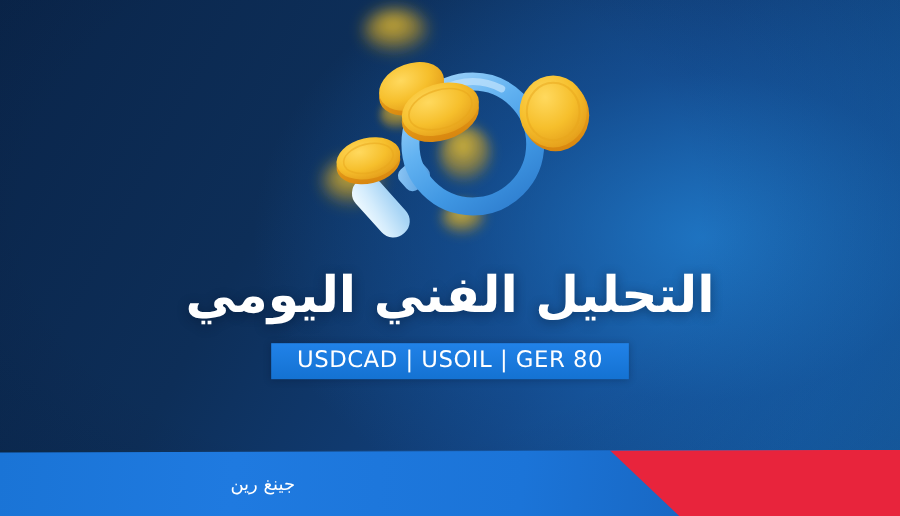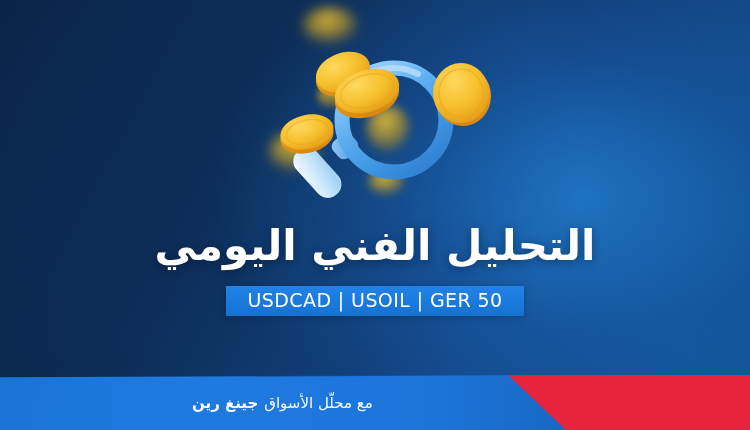--- a/index.html
+++ b/index.html
@@ -87,21 +87,21 @@
   }
   .footer-left-text{
     position:absolute;right:auto;left:0;top:0;height:55px;width:420px;
     display:flex;align-items:center;justify-content:flex-end;
     padding-right:0;padding-left:192px;
     box-sizing:border-box;
     direction:rtl;
     color:#ffffff;font-size:15px;
   }
   .footer-left-text .lead{font-weight:normal;opacity:.97;}
-  .footer-left-text .name{font-weight:bold;margin-right:6px;}
+  .footer-left-text .name{font-weight:normal;margin-right:6px;}
   .footer-right-text{
     position:absolute;right:0;top:0;height:55px;width:258px;
     display:flex;align-items:center;justify-content:center;
     direction:rtl;
     color:#ffffff;font-size:16px;
     padding-left:30px;box-sizing:border-box;
   }
 </style>
 </head>
 <body>
@@ -199,28 +199,27 @@
         <ellipse cx="37" cy="132" rx="27" ry="17" transform="rotate(-13 37 132)" fill="url(#coinEdge)"></ellipse>
         <ellipse cx="37" cy="128" rx="27" ry="17" transform="rotate(-13 37 128)" fill="url(#coinFace)"></ellipse>
         <ellipse cx="37" cy="128" rx="21" ry="12" transform="rotate(-13 37 128)" fill="none" stroke="#e8a61c" stroke-width="1.3" opacity=".5"></ellipse>
       </g>
     </svg>
   </div>
 
   <div class="headline">التحليل الفني اليومي</div>
 
   <div class="badge-wrap">
-    <span class="badge">USDCAD | USOIL | GER 50</span>
+    <span class="badge">USDCAD | USOIL | GER 80</span>
   </div>
 
   <div class="footer">
     <div class="footer-blue"></div>
     <div class="footer-red"></div>
     <div class="footer-topline"></div>
 
     <div class="footer-left-text">
-      <span class="lead">مع محلّل الأسواق</span>
       <span class="name">جينغ رين</span>
     </div>
 
   </div>
 
 </div>
 
 </body></html>

